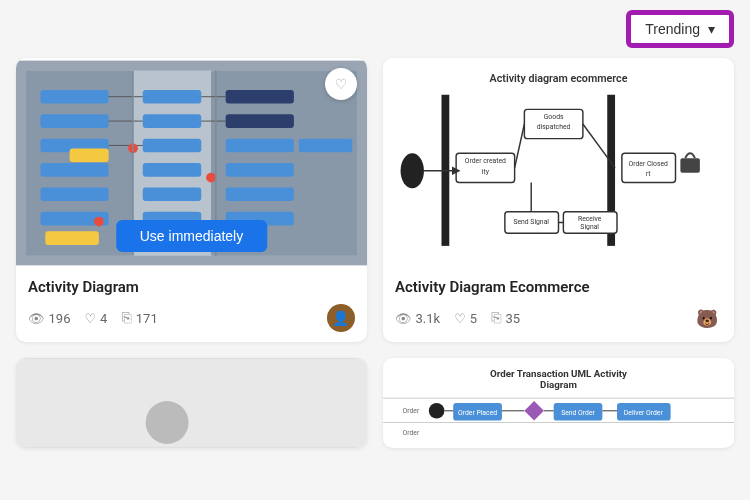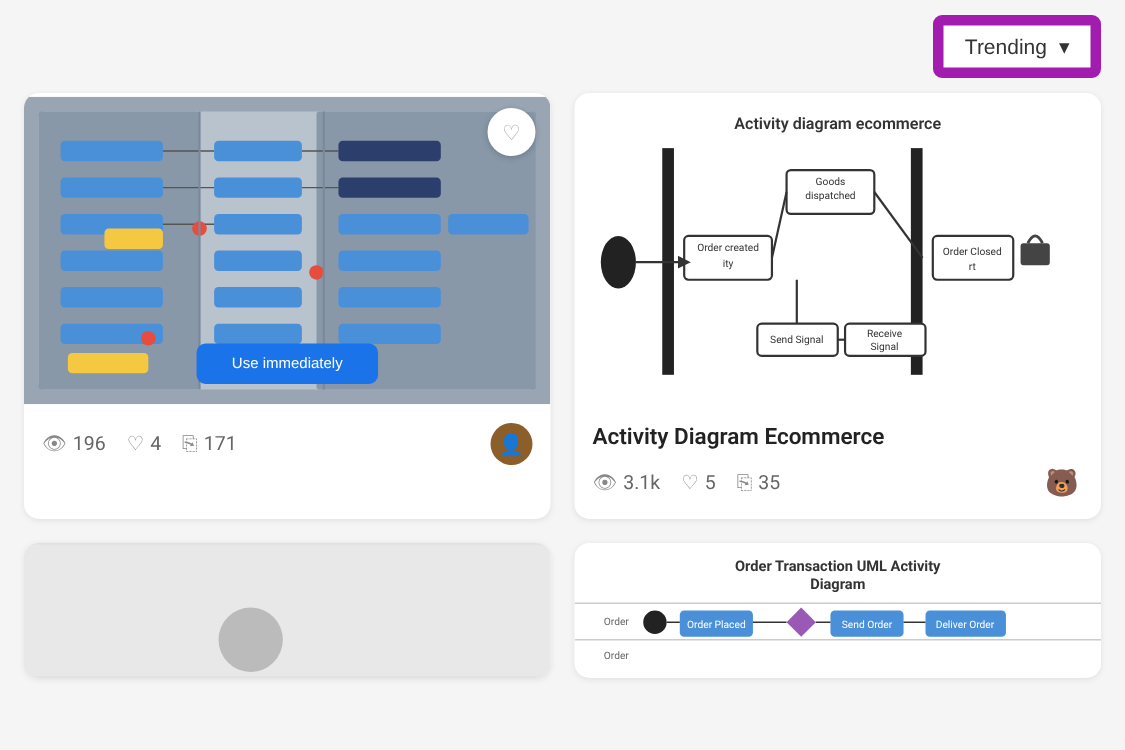--- a/index.html
+++ b/index.html
@@ -16,21 +16,21 @@
       justify-content: flex-end;
       padding: 10px 16px;
       background: #f5f5f5;
     }
 
     .trending-dropdown {
       display: flex;
       align-items: center;
       gap: 8px;
       padding: 6px 14px;
-      border: 7px solid #a21caf;
+      border: 5px solid #a21caf;
       border-radius: 6px;
       background: white;
       font-size: 14px;
       cursor: pointer;
       color: #333;
     }
 
     .grid-container {
       display: grid;
       grid-template-columns: 1fr 1fr;
@@ -75,21 +75,21 @@
     .use-immediately-btn {
       position: absolute;
       bottom: 16px;
       left: 50%;
       transform: translateX(-50%);
       background: #1a73e8;
       color: white;
       border: none;
       border-radius: 6px;
       padding: 8px 24px;
-      font-size: 10px;
+      font-size: 14px;
       font-weight: 500;
       cursor: pointer;
       white-space: nowrap;
       z-index: 10;
     }
 
     .card-info {
       padding: 10px 12px;
     }
 
@@ -205,20 +205,21 @@
         <circle cx="85" cy="165" r="5" fill="#e74c3c"></circle>
 
         <line x1="120" y1="10" x2="120" y2="200" stroke="#7a8a9a" stroke-width="1.5"></line>
         <line x1="205" y1="10" x2="205" y2="200" stroke="#7a8a9a" stroke-width="1.5"></line>
       </svg>
 
       <button class="heart-btn">♡</button>
       <button class="use-immediately-btn">Use immediately</button>
     </div>
     <div class="card-info">
+      <div class="card-title">Activity Diagram</div>
       <div class="card-stats">
         <span class="stat">
           <span class="stat-icon">👁</span>
           <span>196</span>
         </span>
         <span class="stat">
           <span class="stat-icon">♡</span>
           <span>4</span>
         </span>
         <span class="stat">

